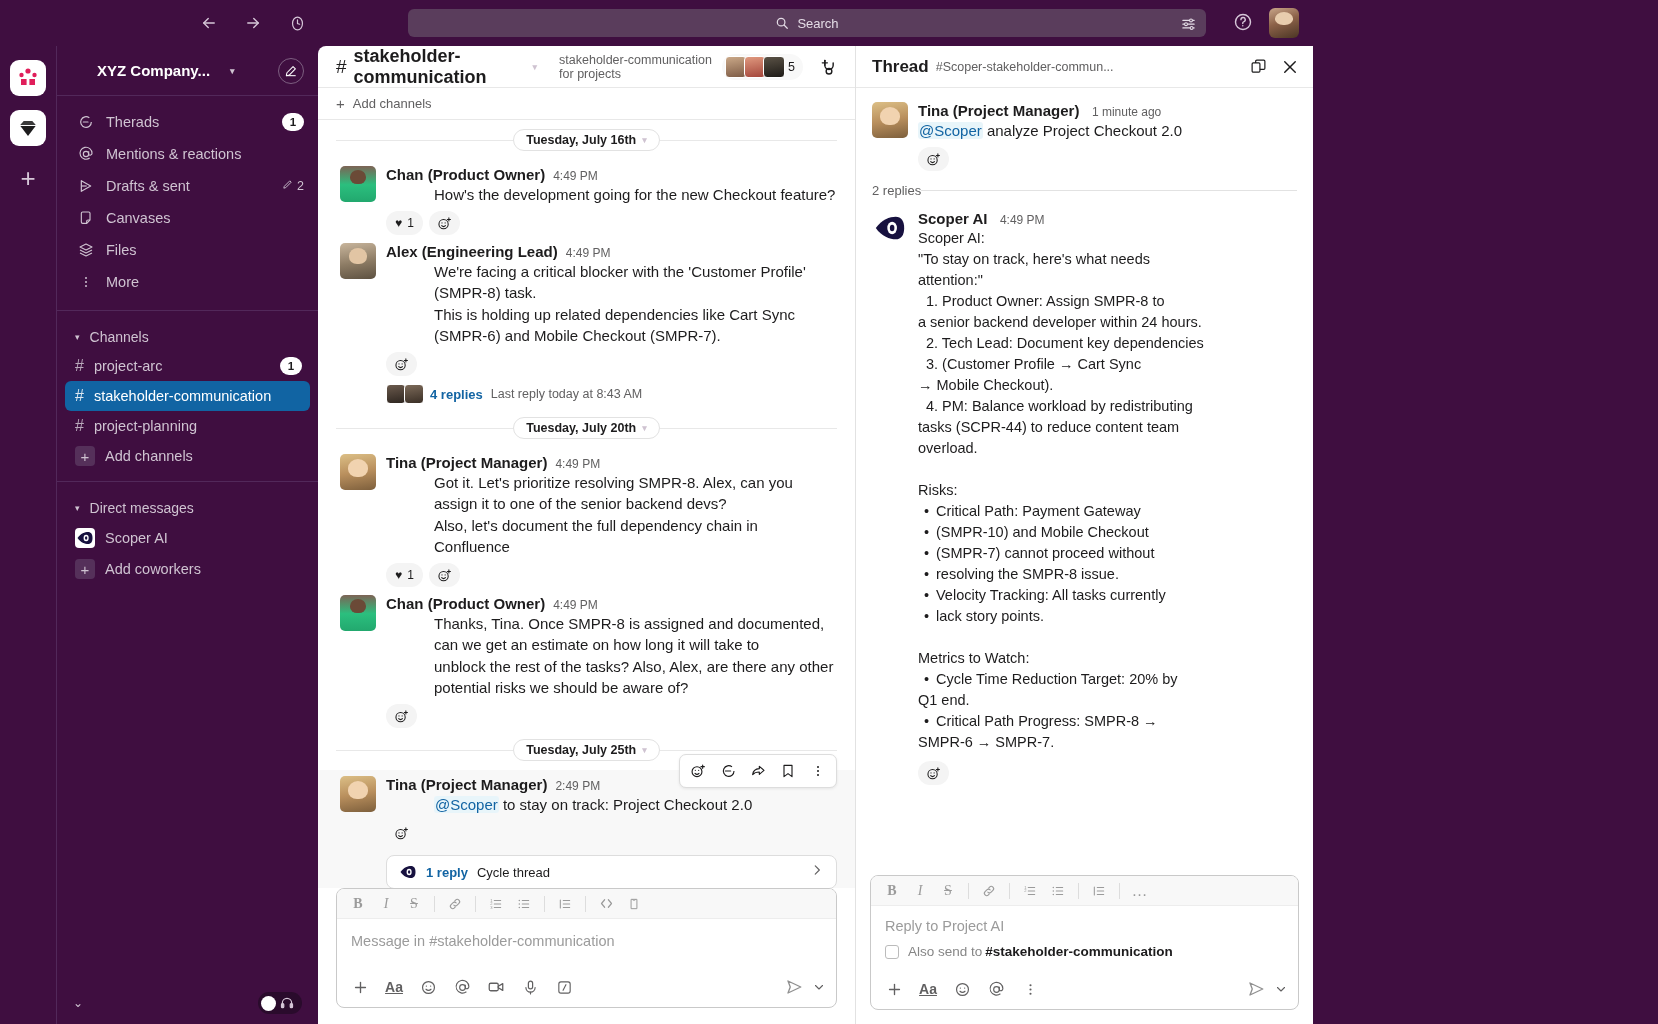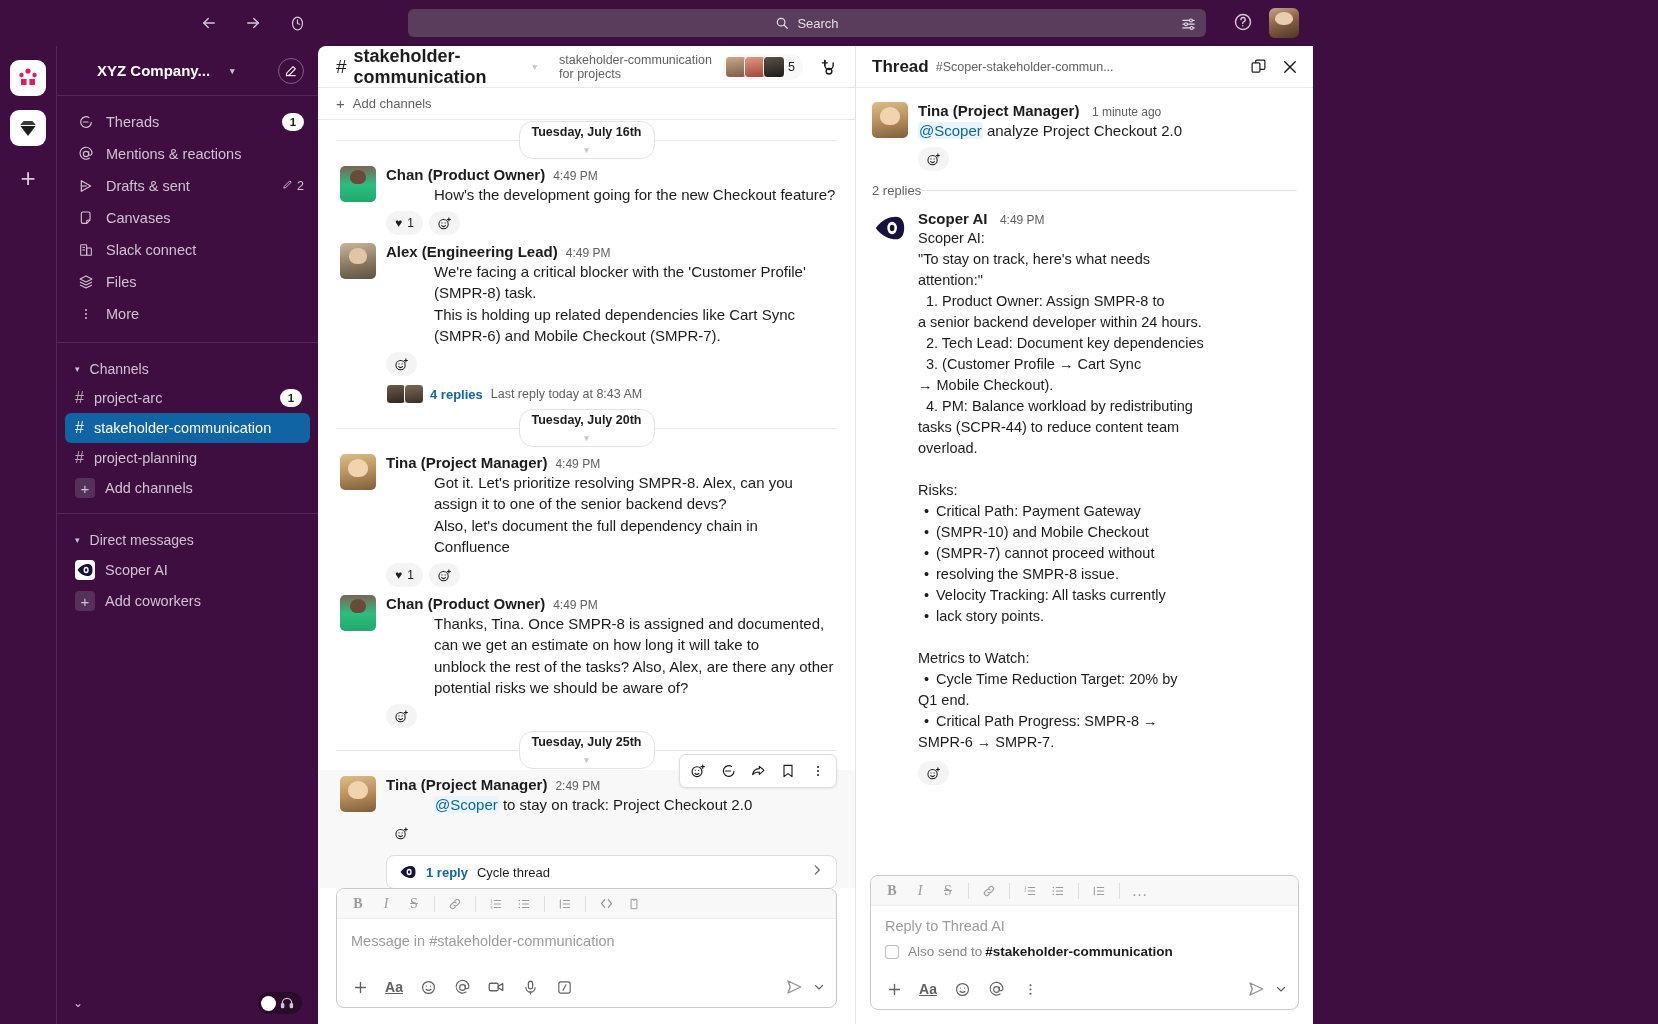--- a/index.html
+++ b/index.html
@@ -123,21 +123,21 @@
   .hh-ico { color:#1D1C1D; cursor:pointer; display:flex; }
 
   .add-ch-bar { height:32px; display:flex; align-items:center; gap:8px; padding-left:18px;
     font-size:13px; color:#616061; border-bottom:1px solid #E8E8E8; cursor:pointer; flex:0 0 32px;}
 
   .msgs { flex:1; overflow:hidden; position:relative; padding-bottom: 4px;}
   .daydiv { position:relative; height: 40px; display:flex; align-items:center; justify-content:center; }
   .daydiv::before { content:""; position:absolute; left:18px; right:18px; top:50%; height:1px; background:#E8E8E8;}
   .daypill {
     position:relative; background:#fff; border:1px solid #E2E2E2; border-radius:14px;
-    padding: 3px 12px; font-size:12.5px; font-weight:bold; color:#1D1C1D; display:flex; align-items:center; gap:6px; cursor:pointer;flex-direction:column;
+    padding: 3px 12px; font-size:12.5px; font-weight:bold; color:#1D1C1D; display:flex; align-items:center; gap:6px; cursor:pointer;
   }
   .msg { display:flex; gap:10px; padding: 6px 18px 2px 22px; position:relative;}
   .msg.hovered { background:#F8F8F8; }
   .m-av { width:36px;height:36px;border-radius:5px;flex:0 0 36px; overflow:hidden; }
   .m-body { flex:1; min-width:0; }
   .m-head { display:flex; align-items:baseline; gap:8px; }
   .m-name { font-size:15px; font-weight:bold; color:#1D1C1D; cursor:pointer;}
   .m-time { font-size:12px; color:#616061; cursor:pointer;}
   .m-text { font-size:15px; color:#1D1C1D; line-height:21px; padding-top:1px;margin-left:48px;}
   .mention { color:#1264A3; background:#E8F5FA; border-radius:3px; padding:0 1px; cursor:pointer;}
@@ -355,31 +355,20 @@
           </span>
         </div>
         <div class="nav-item">
           <span class="ni-ico">
             <svg width="16" height="16" viewBox="0 0 24 24" fill="none" stroke="currentColor" stroke-width="1.7">
                 <path d="M7 3h9a2 2 0 0 1 2 2v10l-5 5H7a2 2 0 0 1-2-2V5a2 2 0 0 1 2-2z"></path>
                 <path d="M18 15h-3a2 2 0 0 0-2 2v3"></path>
               </svg>
           </span>
           <span class="ni-label">Canvases</span>
-        </div>
-        <div class="nav-item">
-          <span class="ni-ico">
-            <svg width="16" height="16" viewBox="0 0 24 24" fill="none" stroke="currentColor" stroke-width="1.6">
-                <rect x="4" y="4" width="9" height="16" rx="1"></rect>
-                <rect x="13" y="9" width="7" height="11" rx="1"></rect>
-                <line x1="6.5" y1="8" x2="10.5" y2="8"></line>
-                <line x1="6.5" y1="12" x2="10.5" y2="12"></line>
-              </svg>
-          </span>
-          <span class="ni-label">Slack connect</span>
         </div>
         <div class="nav-item">
           <span class="ni-ico">
             <svg width="16" height="16" viewBox="0 0 24 24" fill="none" stroke="currentColor" stroke-width="1.6" stroke-linejoin="round">
                 <path d="M12 3l9 4.5-9 4.5-9-4.5z"></path>
                 <path d="M3 12l9 4.5 9-4.5"></path>
                 <path d="M3 16.5L12 21l9-4.5"></path>
               </svg>
           </span>
           <span class="ni-label">Files</span>
@@ -962,21 +951,21 @@
               <svg width="14" height="14" viewBox="0 0 24 24" fill="none" stroke="currentColor" stroke-width="1.8" stroke-linecap="round">
                   <line x1="4" y1="5" x2="4" y2="19"></line>
                   <line x1="9" y1="6" x2="20" y2="6"></line>
                   <line x1="9" y1="12" x2="20" y2="12"></line>
                   <line x1="9" y1="18" x2="20" y2="18"></line>
                 </svg>
             </span>
             <span class="fmt-sep"></span>
             <span class="fmt-btn" style="font-size:16px;letter-spacing:1px;">…</span>
           </div>
-          <div class="th-reply-ph">Reply to Thread AI</div>
+          <div class="th-reply-ph">Reply to Project AI</div>
           <div class="also-send">
             <span class="chk"></span>
             <span>Also send to </span>
             <span class="also-ch" style="margin-left:-6px;">#stakeholder-communication</span>
           </div>
           <div class="c-bottom">
             <span class="cb-btn">
               <svg width="17" height="17" viewBox="0 0 24 24" fill="none" stroke="currentColor" stroke-width="1.9" stroke-linecap="round">
                   <line x1="12" y1="5" x2="12" y2="19"></line>
                   <line x1="5" y1="12" x2="19" y2="12"></line>

